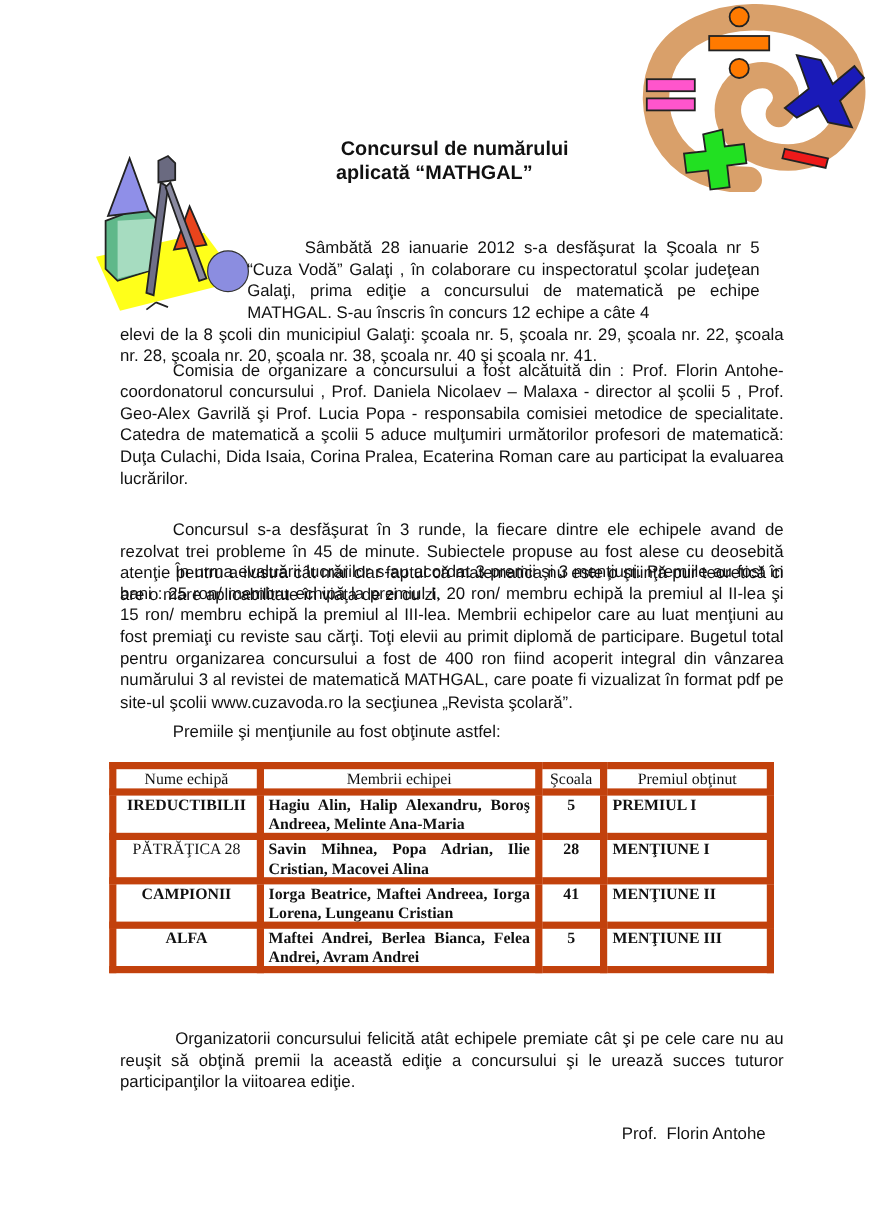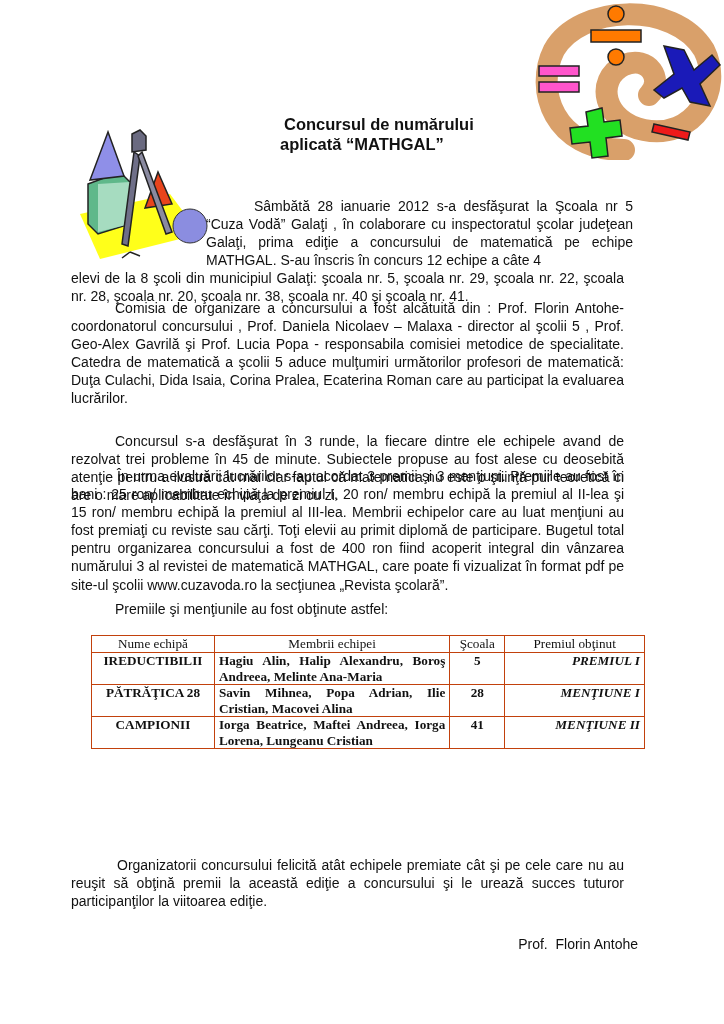--- a/index.html
+++ b/index.html
@@ -1,37 +1,37 @@
 <!DOCTYPE html>
 <html><head>
 <meta charset="utf-8">
 <style>
   html, body { margin:0; padding:0; background:#ffffff; }
   body { width:724px; height:1024px; position:relative; overflow:hidden; font-family:"Liberation Sans", sans-serif; color:#111; }
   .title { position:absolute; left:0; top:114px; width:100%; font-weight:bold; font-size:16.5px; line-height:20px; }
   .title .l1 { position:absolute; left:284px; top:0; white-space:nowrap; }
   .title .l2 { position:absolute; left:280px; top:20px; white-space:nowrap; }
-  .body-text { position:absolute; left:71px; width:553px; font-size:14px; line-height:18.1px; text-align:justify; }
+  .body-text { position:absolute; left:100px; width:553px; font-size:14px; line-height:18.1px; text-align:justify; }
   .p1 { position:absolute; left:206px; top:197px; width:427px; font-size:14px; line-height:18.1px; text-align:justify; }
   .p1 .ind { display:inline-block; width:48px; }
   .p1b { top:269px; }
   .ind { display:inline-block; width:44px; }
   .ind2 { display:inline-block; width:46px; }
   .p-comisia { top:299px; }
   .p-concursul { top:404px;margin-top:28px; }
   .p-urma { top:467px; }
   .p-premiile { top:600px; }
   table.results { position:absolute; left:91px; top:635px; width:554px; border-collapse:collapse; font-family:"Liberation Serif", serif; font-size:13.2px; }
-  table.results th, table.results td { border:1px solid #c2410c; padding:0 4px; vertical-align:top; }
+  table.results th, table.results td { border:6px solid #c2410c; padding:0 4px; vertical-align:top; }
   table.results th { font-weight:normal; height:16px; line-height:16px; text-align:center; }
   table.results td { height:30px; line-height:15.5px; }
   td.team { font-weight:bold; text-align:center; }
   td.members { font-weight:bold; text-align:justify; text-align-last:left;margin-left:36px; }
   td.school { font-weight:bold; text-align:center; }
-  td.prize { font-weight:bold; font-style:italic; text-align:right; }
+  td.prize { font-weight:bold; text-align:left; }
   .p-closing { top:856px; }
   .signature { position:absolute; right:86px; top:906px; font-size:14px; }
   .clip-left { position:absolute; left:60px; top:124px; width:150px; height:140px; }
   .clip-right { position:absolute; left:524px; top:0; width:200px; height:160px; }
 </style>
 </head>
 <body>
 
 <div class="clip-left">
   <svg width="150" height="140" viewBox="0 0 150 140">
@@ -95,29 +95,35 @@
     </tr>
   </thead>
   <tbody>
     <tr>
       <td class="team">IREDUCTIBILII</td>
       <td class="members">Hagiu Alin, Halip Alexandru, Boroş Andreea, Melinte Ana-Maria</td>
       <td class="school">5</td>
       <td class="prize">PREMIUL I</td>
     </tr>
     <tr>
-      <td class="team" style="font-weight:bold">PĂTRĂŢICA 28</td>
+      <td class="team" style="font-weight:normal">PĂTRĂŢICA 28</td>
       <td class="members">Savin Mihnea, Popa Adrian, Ilie Cristian, Macovei Alina</td>
       <td class="school">28</td>
       <td class="prize">MENŢIUNE I</td>
     </tr>
     <tr>
       <td class="team">CAMPIONII</td>
       <td class="members">Iorga Beatrice, Maftei Andreea, Iorga Lorena, Lungeanu Cristian</td>
       <td class="school">41</td>
       <td class="prize">MENŢIUNE II</td>
     </tr>
+    <tr>
+      <td class="team">ALFA</td>
+      <td class="members">Maftei Andrei, Berlea Bianca, Felea Andrei, Avram Andrei</td>
+      <td class="school">5</td>
+      <td class="prize">MENŢIUNE III</td>
+    </tr>
   </tbody>
 </table>
 
 <div class="body-text p-closing"><span class="ind2"></span><span>Organizatorii concursului felicită atât echipele premiate cât şi pe cele care nu au reuşit să obţină premii la această ediţie a concursului şi le urează succes tuturor participanţilor la viitoarea ediţie.</span></div>
 
 <div class="signature" style="white-space:pre;margin-top:30px;">Prof.  Florin Antohe</div>
 
 </body></html>

